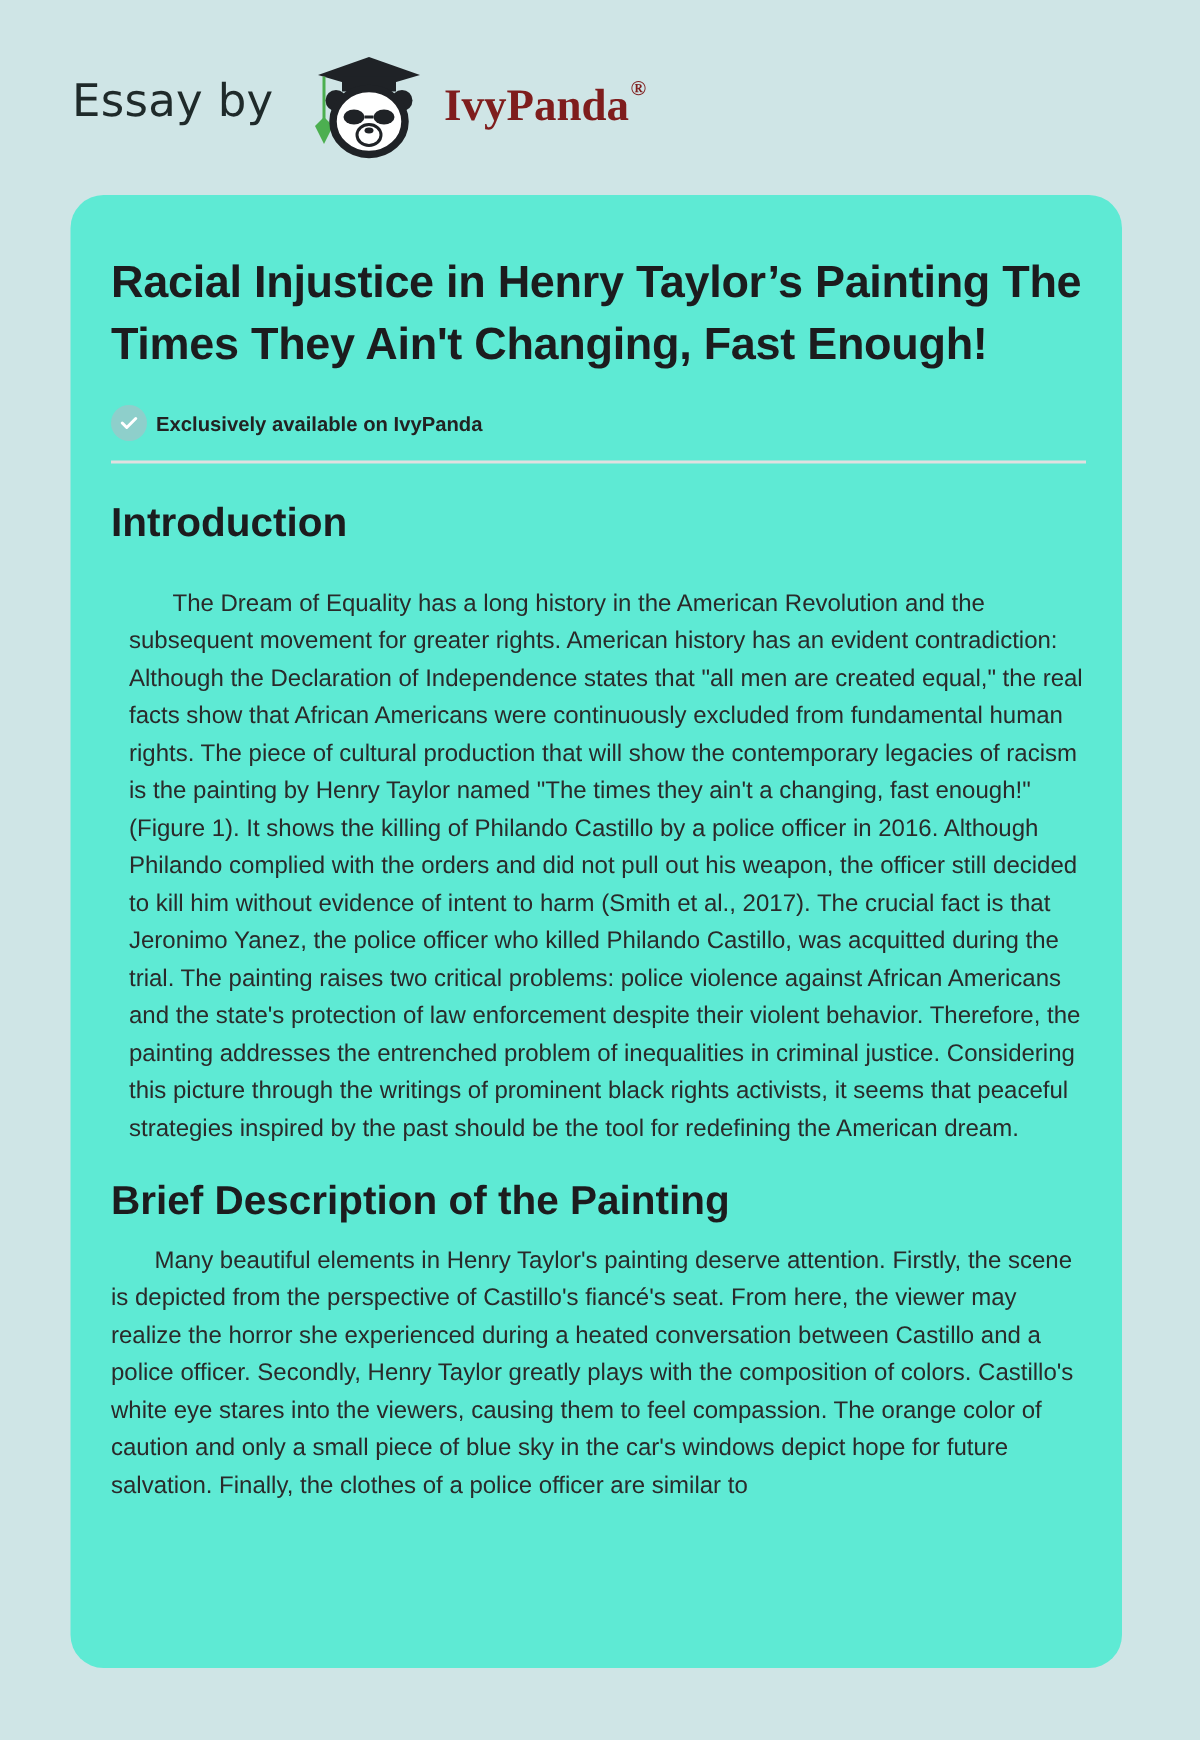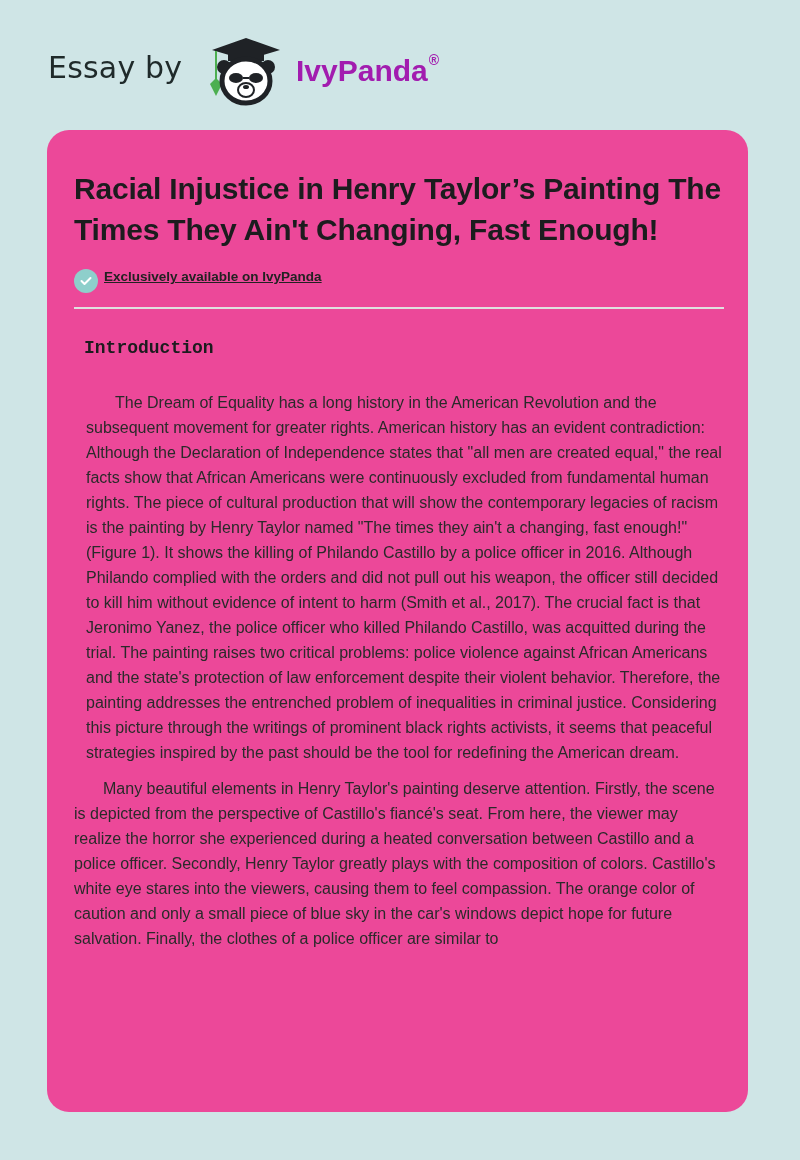--- a/index.html
+++ b/index.html
@@ -16,45 +16,45 @@
   .essay-by {
     position: absolute; left: 48px; top: 50px;
     font-family: "DejaVu Sans", sans-serif;
     font-size: 30px; color: #1f2a2a; letter-spacing: 0.2px;
   }
   .logo-icon {
     position: absolute; left: 200px; top: 34px; width: 92px; height: 74px;
   }
   .brand {
     position: absolute; left: 296px; top: 54px;
-    font-family: Liberation Sans, sans-serif; font-weight: bold;
-    font-size: 30px; color: #a21caf;
+    font-family: Liberation Serif, serif; font-weight: bold;
+    font-size: 30px; color: #7f1d1d;
   }
   .brand sup { font-size: 14px; vertical-align: top; position: relative; top: -2px; margin-left: 1px; }
   .card {
     position: absolute; left: 47px; top: 130px; width: 701px; height: 982px;
-    background: #ec4899; border-radius: 22px; overflow: hidden;
+    background: #5eead4; border-radius: 22px; overflow: hidden;
   }
   .inner { position: absolute; left: 27px; top: 0; width: 650px; }
   .title {
     margin: 38px 0 0 0;
     font-size: 30px; line-height: 41px; font-weight: bold; color: #1c1c1e;
     letter-spacing: -0.2px;
   }
   .badge {
-    display: flex; align-items: flex-start; margin-top: 19px; height: 26px; text-decoration: underline;
+    display: flex; align-items: center; margin-top: 19px; height: 26px;
   }
   .check {
     width: 24px; height: 24px; border-radius: 50%; background: #8ecfcb;
     display: flex; align-items: center; justify-content: center; margin-right: 6px;
   }
   .badge-text { font-size: 13.5px; font-weight: bold; color: #222; }
   .divider { height: 2px; background: #e0e0e0; margin-top: 12px; width: 650px; }
   h2 {
-    margin: 10px; font-size: 18px; font-weight: bold; color: #1c1c1e; line-height: 34px; font-family: Liberation Mono, monospace;
+    margin: 0; font-size: 27px; font-weight: bold; color: #1c1c1e; line-height: 34px;
   }
   .h-intro { margin-top: 22px; }
   .h-brief { margin-top: 18px; }
   p {
     margin: 0; font-size: 16px; line-height: 25px; color: #2a2a2a;
     text-indent: 29px;
   }
   .p-intro { margin-top: 25px; margin-left: 12px; }
   .p-brief { margin-top: 11px; }
 </style>
@@ -99,15 +99,16 @@
           </svg>
       </span>
       <span class="badge-text">Exclusively available on IvyPanda</span>
     </div>
 
     <div class="divider"></div>
 
     <h2 class="h-intro">Introduction</h2>
     <p class="p-intro">The Dream of Equality has a long history in the American Revolution and the subsequent movement for greater rights. American history has an evident contradiction: Although the Declaration of Independence states that "all men are created equal," the real facts show that African Americans were continuously excluded from fundamental human rights. The piece of cultural production that will show the contemporary legacies of racism is the painting by Henry Taylor named "The times they ain't a changing, fast enough!" (Figure 1).  It shows the killing of Philando Castillo by a police officer in 2016. Although Philando complied with the orders and did not pull out his weapon, the officer still decided to kill him without evidence of intent to harm (Smith et al., 2017). The crucial fact is that Jeronimo Yanez, the police officer who killed Philando Castillo, was acquitted during the trial. The painting raises two critical problems: police violence against African Americans and the state's protection of law enforcement despite their violent behavior. Therefore, the painting addresses the entrenched problem of inequalities in criminal justice. Considering this picture through the writings of prominent black rights activists, it seems that peaceful strategies inspired by the past should be the tool for redefining the American dream.</p>
 
+    <h2 class="h-brief">Brief Description of the Painting</h2>
     <p class="p-brief">Many beautiful elements in Henry Taylor's painting deserve attention. Firstly, the scene is depicted from the perspective of Castillo's fiancé's seat. From here, the viewer may realize the horror she experienced during a heated conversation between Castillo and a police officer.  Secondly, Henry Taylor greatly plays with the composition of colors. Castillo's white eye stares into the viewers, causing them to feel compassion. The orange color of caution and only a small piece of blue sky in the car's windows depict hope for future salvation. Finally, the clothes of a police officer are similar to</p>
   </div>
 </div>
 
 </body></html>

